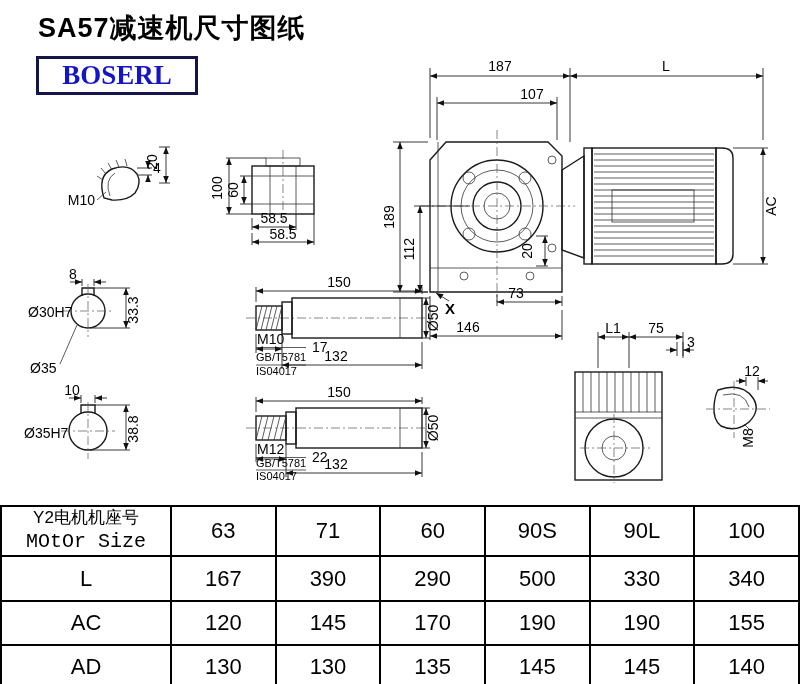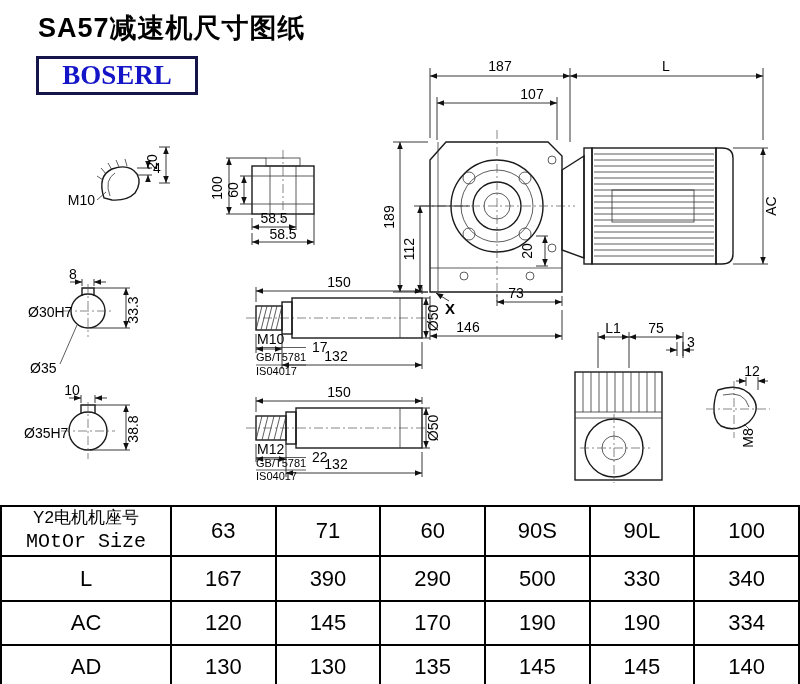--- a/index.html
+++ b/index.html
@@ -275,21 +275,21 @@
       <td>330</td>
       <td>340</td>
     </tr>
     <tr style="height:44px">
       <td>AC</td>
       <td>120</td>
       <td>145</td>
       <td>170</td>
       <td>190</td>
       <td>190</td>
-      <td>334</td>
+      <td>155</td>
     </tr>
     <tr style="height:44px">
       <td>AD</td>
       <td>130</td>
       <td>130</td>
       <td>135</td>
       <td>145</td>
       <td>145</td>
       <td>140</td>
     </tr>

